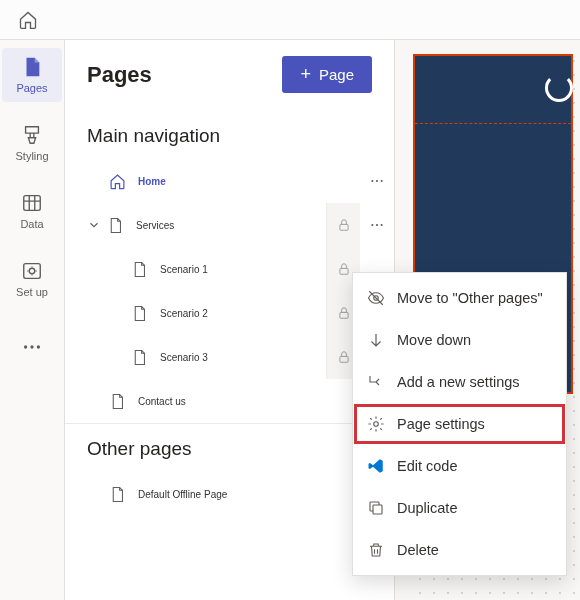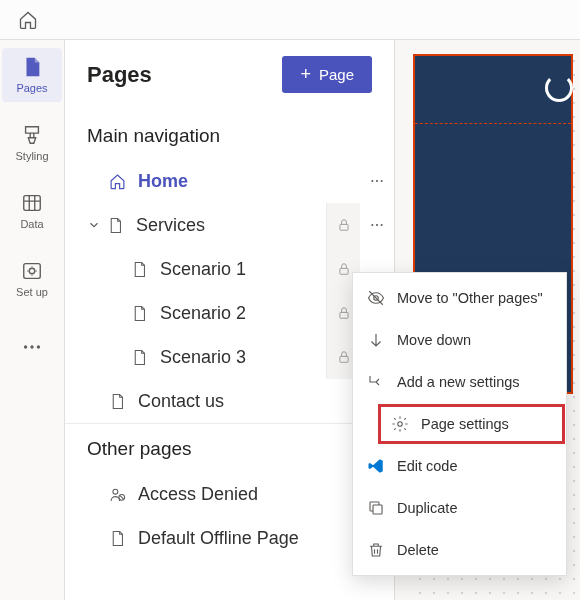--- a/index.html
+++ b/index.html
@@ -18,40 +18,40 @@
   .panel-title { font-size: 22px; font-weight: 700; color: #252423; }
   .new-btn { background: #4a52bb; color: #fff; border: none; padding: 8px 18px; font-size: 15px; border-radius: 3px; display: flex; align-items: center; gap: 8px; cursor: pointer; }
   .plus { font-size: 18px; font-weight: 300; }
 
   .section-title { font-size: 19px; font-weight: 400; color: #252423; padding: 14px 22px 12px 22px; border-top: 1px solid #edebe9; }
   .section-title.first { border-top: none; }
 
   .tree { }
   .tree-row { display: flex; align-items: center; height: 44px; padding-left: 22px; cursor: pointer; position: relative; }
   .tree-row.selected { color: #4b53bc; }
-  .tree-row .label { font-size: 18px; color: #323130; flex: 1; }
+  .tree-row .label { font-size: 10px; color: #323130; flex: 1; }
   .tree-row.selected .label { color: #4b53bc; font-weight: 600; }
   .row-icon { width: 17px; height: 17px; margin-right: 12px; color: #605e5c; flex-shrink: 0; }
   .tree-row.selected .row-icon { color: #4b53bc; }
   .chev { width: 14px; height: 14px; margin-right: 6px; color: #605e5c; flex-shrink: 0; }
   .indent { width: 22px; flex-shrink: 0; }
   .right-controls { display: flex; align-items: center; margin-left: auto; }
   .lock-slot { width: 34px; height: 44px; display: flex; align-items: center; justify-content: center; background: #f5f4f3; border-left: 1px solid #edebe9; }
   .more-slot { width: 34px; height: 44px; display: flex; align-items: center; justify-content: center; color: #605e5c; }
   .lock-ic { width: 14px; height: 14px; color: #a19f9d; }
 
   .canvas { flex: 1; background: #f8f7f6; padding-top: 54px; padding-left: 18px; position: relative; }
   .canvas::before { content: ""; position: absolute; inset: 54px 0 0 18px; background-image: radial-gradient(#d6d4d2 1px, transparent 1px); background-size: 14px 14px; }
   .preview-block { position: relative; width: 160px; height: 340px; border: 2px solid #d83b01; background: #213a5c; }
   .preview-top { height: 68px; background: #213a5c; border-bottom: 1px dashed #d83b01; position: relative; }
   .spinner { position: absolute; top: 18px; right: -2px; width: 28px; height: 28px; border: 3px solid #fff; border-top-color: transparent; border-radius: 50%; }
 
   .context-menu { position: absolute; top: 272px; left: 352px; width: 215px; background: #fff; border: 1px solid #e1dfdd; box-shadow: 0 6px 20px rgba(0,0,0,0.15); z-index: 10; padding: 4px 0; }
   .menu-item { display: flex; align-items: center; height: 42px; padding: 0 14px; cursor: pointer; gap: 12px; font-size: 14.5px; color: #323130; }
-  .menu-item.highlighted { outline: 3px solid #d13438; outline-offset: -4px; margin-left: 24px; }
+  .menu-item.highlighted { outline: 3px solid #d13438; outline-offset: -4px; }
   .menu-icon { width: 18px; height: 18px; color: #605e5c; flex-shrink: 0; }
   .menu-icon.blue { color: #0078d4; }
 </style>
 </head>
 <body>
 
 <div class="top-bar">
   <svg class="top-home" viewBox="0 0 24 24" fill="none" stroke="currentColor" stroke-width="1.6">
       <path d="M3 11l9-8 9 8v10a1 1 0 0 1-1 1h-5v-7h-6v7H4a1 1 0 0 1-1-1z"></path>
     </svg>
@@ -217,30 +217,20 @@
       <span class="label">Contact us</span>
     </div>
   </div>
 
   <div class="section-title">Other pages</div>
 
   <div class="tree">
     <div class="tree-row">
       <span class="indent"></span>
       <svg class="row-icon" viewBox="0 0 24 24" fill="none" stroke="currentColor" stroke-width="1.5">
-          <circle cx="9" cy="8" r="3.5"></circle>
-          <path d="M3 21c0-3.5 2.7-6 6-6s6 2.5 6 6"></path>
-          <circle cx="18" cy="16" r="4"></circle>
-          <path d="M15.5 13.5l5 5"></path>
-        </svg>
-      <span class="label">Access Denied</span>
-    </div>
-    <div class="tree-row">
-      <span class="indent"></span>
-      <svg class="row-icon" viewBox="0 0 24 24" fill="none" stroke="currentColor" stroke-width="1.5">
           <path d="M6 2h9l4 4v16H6z"></path>
           <path d="M15 2v4h4"></path>
         </svg>
       <span class="label">Default Offline Page</span>
     </div>
   </div>
 </div>
 
 <div class="canvas">
   <div class="preview-block">

